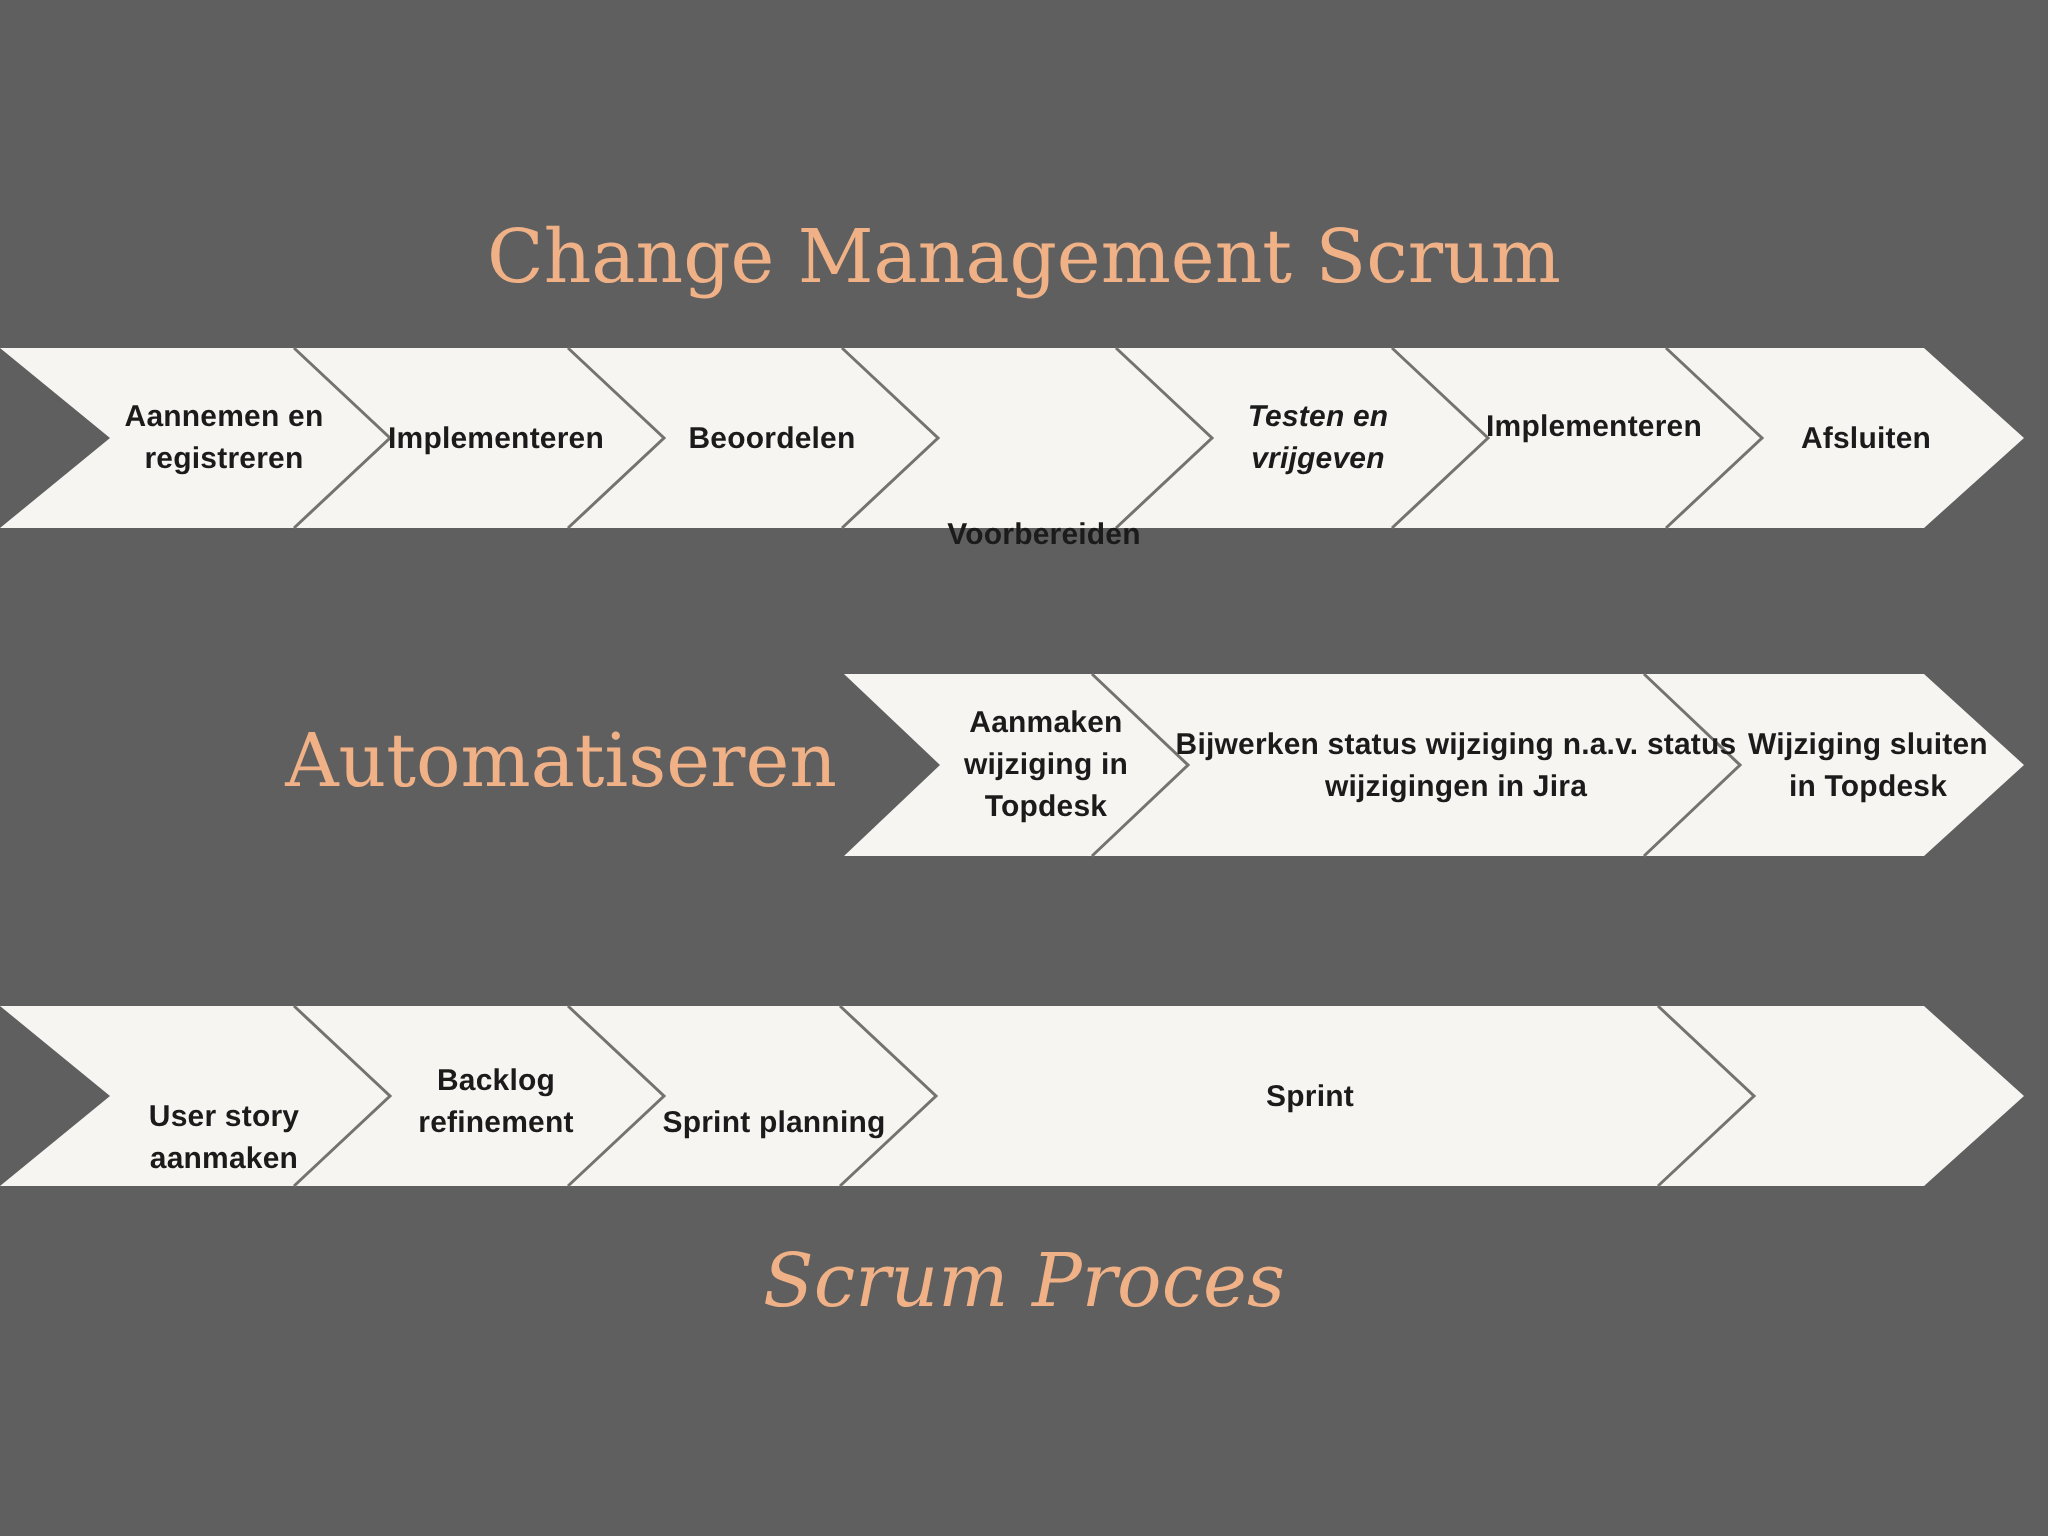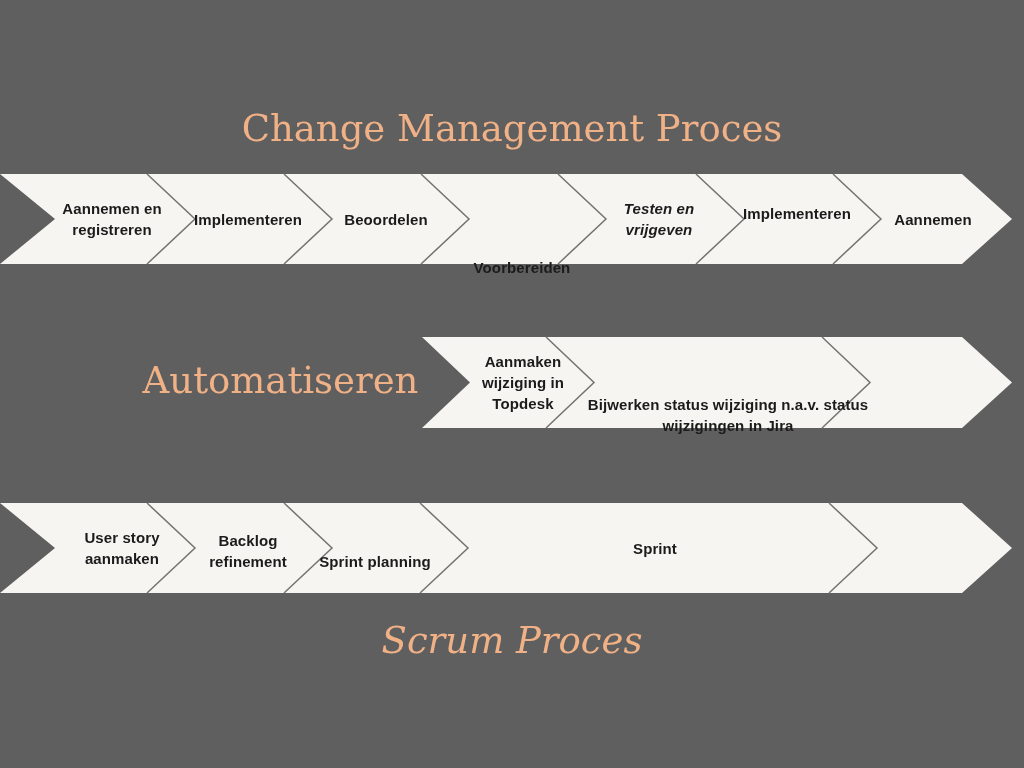--- a/index.html
+++ b/index.html
@@ -38,67 +38,69 @@
     font-weight: 700;
     font-size: 15px;
     line-height: 1.4;
     letter-spacing: 0.1px;
     color: var(--steptext, #1b1b1b);
   }
 </style>
 </head>
 <body>
 
-<div class="title" style="left:0; top:108px; width:1024px;">Change Management Proces</div>
+<div class="title" style="left:0; top:108px; width:1024px;">Change Management Scrum</div>
 
 <div class="band" style="left:0; top:174px; width:1012px; height:90px;">
   <svg width="1012" height="90" viewBox="0 0 1012 90">
     <polygon class="band-shape" points="0,0 962,0 1012,45 962,90 0,90 55,45"></polygon>
     <polyline class="chevron-divider" points="147,0 195,45 147,90"></polyline>
     <polyline class="chevron-divider" points="284,0 332,45 284,90"></polyline>
     <polyline class="chevron-divider" points="421,0 469,45 421,90"></polyline>
     <polyline class="chevron-divider" points="558,0 606,45 558,90"></polyline>
     <polyline class="chevron-divider" points="696,0 744,45 696,90"></polyline>
     <polyline class="chevron-divider" points="833,0 881,45 833,90"></polyline>
   </svg>
   <div class="step-label" style="left:42px; width:140px; height:90px;">Aannemen en
 registreren</div>
   <div class="step-label" style="left:178px; width:140px; height:90px;">Implementeren</div>
   <div class="step-label" style="left:316px; width:140px; height:90px;">Beoordelen</div>
   <div class="step-label" style="left:452px; width:140px; height:90px;margin-top:48px;">Voorbereiden</div>
   <div class="step-label" style="left:589px; width:140px; height:90px;font-style:italic;">Testen en
 vrijgeven</div>
   <div class="step-label" style="left:727px; width:140px; height:78px;">Implementeren</div>
-  <div class="step-label" style="left:863px; width:140px; height:90px;">Aannemen</div>
+  <div class="step-label" style="left:863px; width:140px; height:90px;">Afsluiten</div>
 </div>
 
 <div class="title" style="left:0; top:360px; width:561px;">Automatiseren</div>
 
 <div class="band" style="left:422px; top:337px; width:590px; height:91px;">
   <svg width="590" height="91" viewBox="0 0 590 91">
     <polygon class="band-shape" points="0,0 540,0 590,45.5 540,91 0,91 48,45.5"></polygon>
     <polyline class="chevron-divider" points="124,0 172,45.5 124,91"></polyline>
     <polyline class="chevron-divider" points="400,0 448,45.5 400,91"></polyline>
   </svg>
   <div class="step-label" style="left:31px; width:140px; height:91px;">Aanmaken
 wijziging in
 Topdesk</div>
-  <div class="step-label" style="left:136px; width:340px; height:91px;margin-top:32px;">Bijwerken status wijziging n.a.v. status
+  <div class="step-label" style="left:136px; width:340px; height:91px;">Bijwerken status wijziging n.a.v. status
 wijzigingen in Jira</div>
+  <div class="step-label" style="left:422px; width:180px; height:91px;">Wijziging sluiten
+in Topdesk</div>
 </div>
 
 <div class="band" style="left:0; top:503px; width:1012px; height:90px;">
   <svg width="1012" height="90" viewBox="0 0 1012 90">
     <polygon class="band-shape" points="0,0 962,0 1012,45 962,90 0,90 55,45"></polygon>
     <polyline class="chevron-divider" points="147,0 195,45 147,90"></polyline>
     <polyline class="chevron-divider" points="284,0 332,45 284,90"></polyline>
     <polyline class="chevron-divider" points="420,0 468,45 420,90"></polyline>
     <polyline class="chevron-divider" points="829,0 877,45 829,90"></polyline>
   </svg>
-  <div class="step-label" style="left:52px; width:140px; height:90px;">User story
+  <div class="step-label" style="left:42px; width:140px; height:90px;margin-top:21px;">User story
 aanmaken</div>
   <div class="step-label" style="left:178px; width:140px; height:95px;">Backlog
 refinement</div>
-  <div class="step-label" style="left:295px; width:160px; height:116px;">Sprint planning</div>
+  <div class="step-label" style="left:307px; width:160px; height:116px;">Sprint planning</div>
   <div class="step-label" style="left:505px; width:300px; height:90px;">Sprint</div>
 </div>
 
 <div class="title" style="left:0; top:620px; width:1024px;font-style:italic;">Scrum Proces</div>
 
 </body></html>

